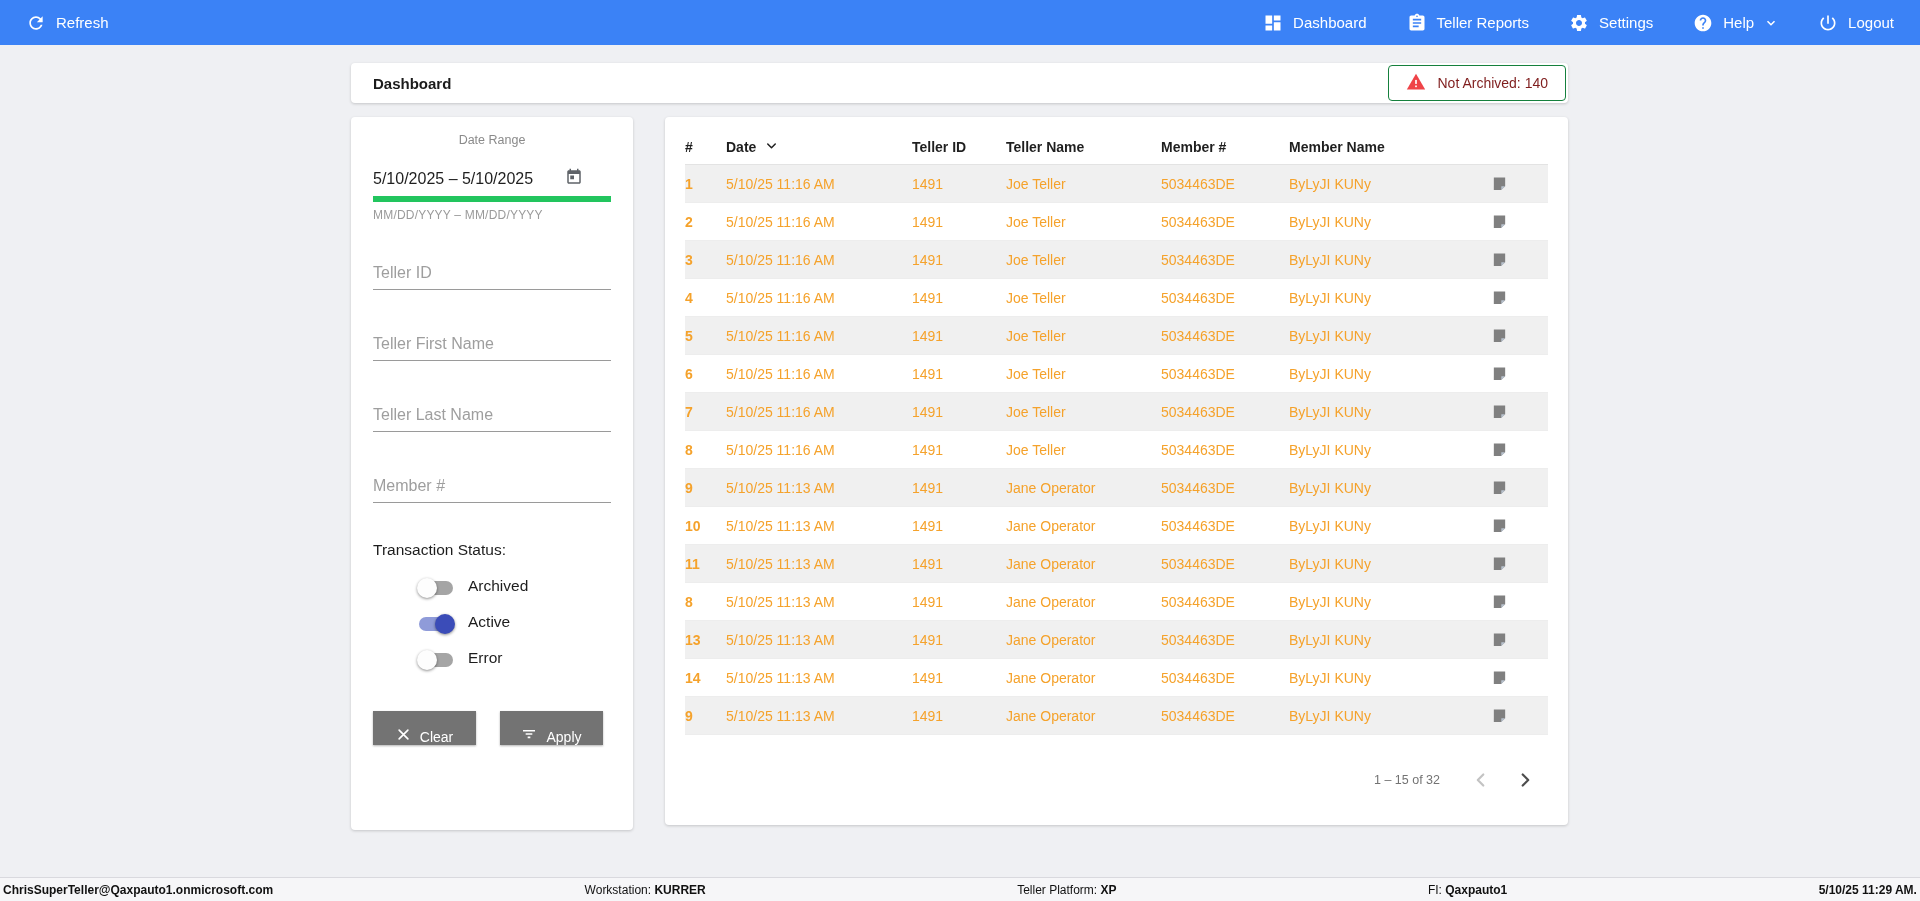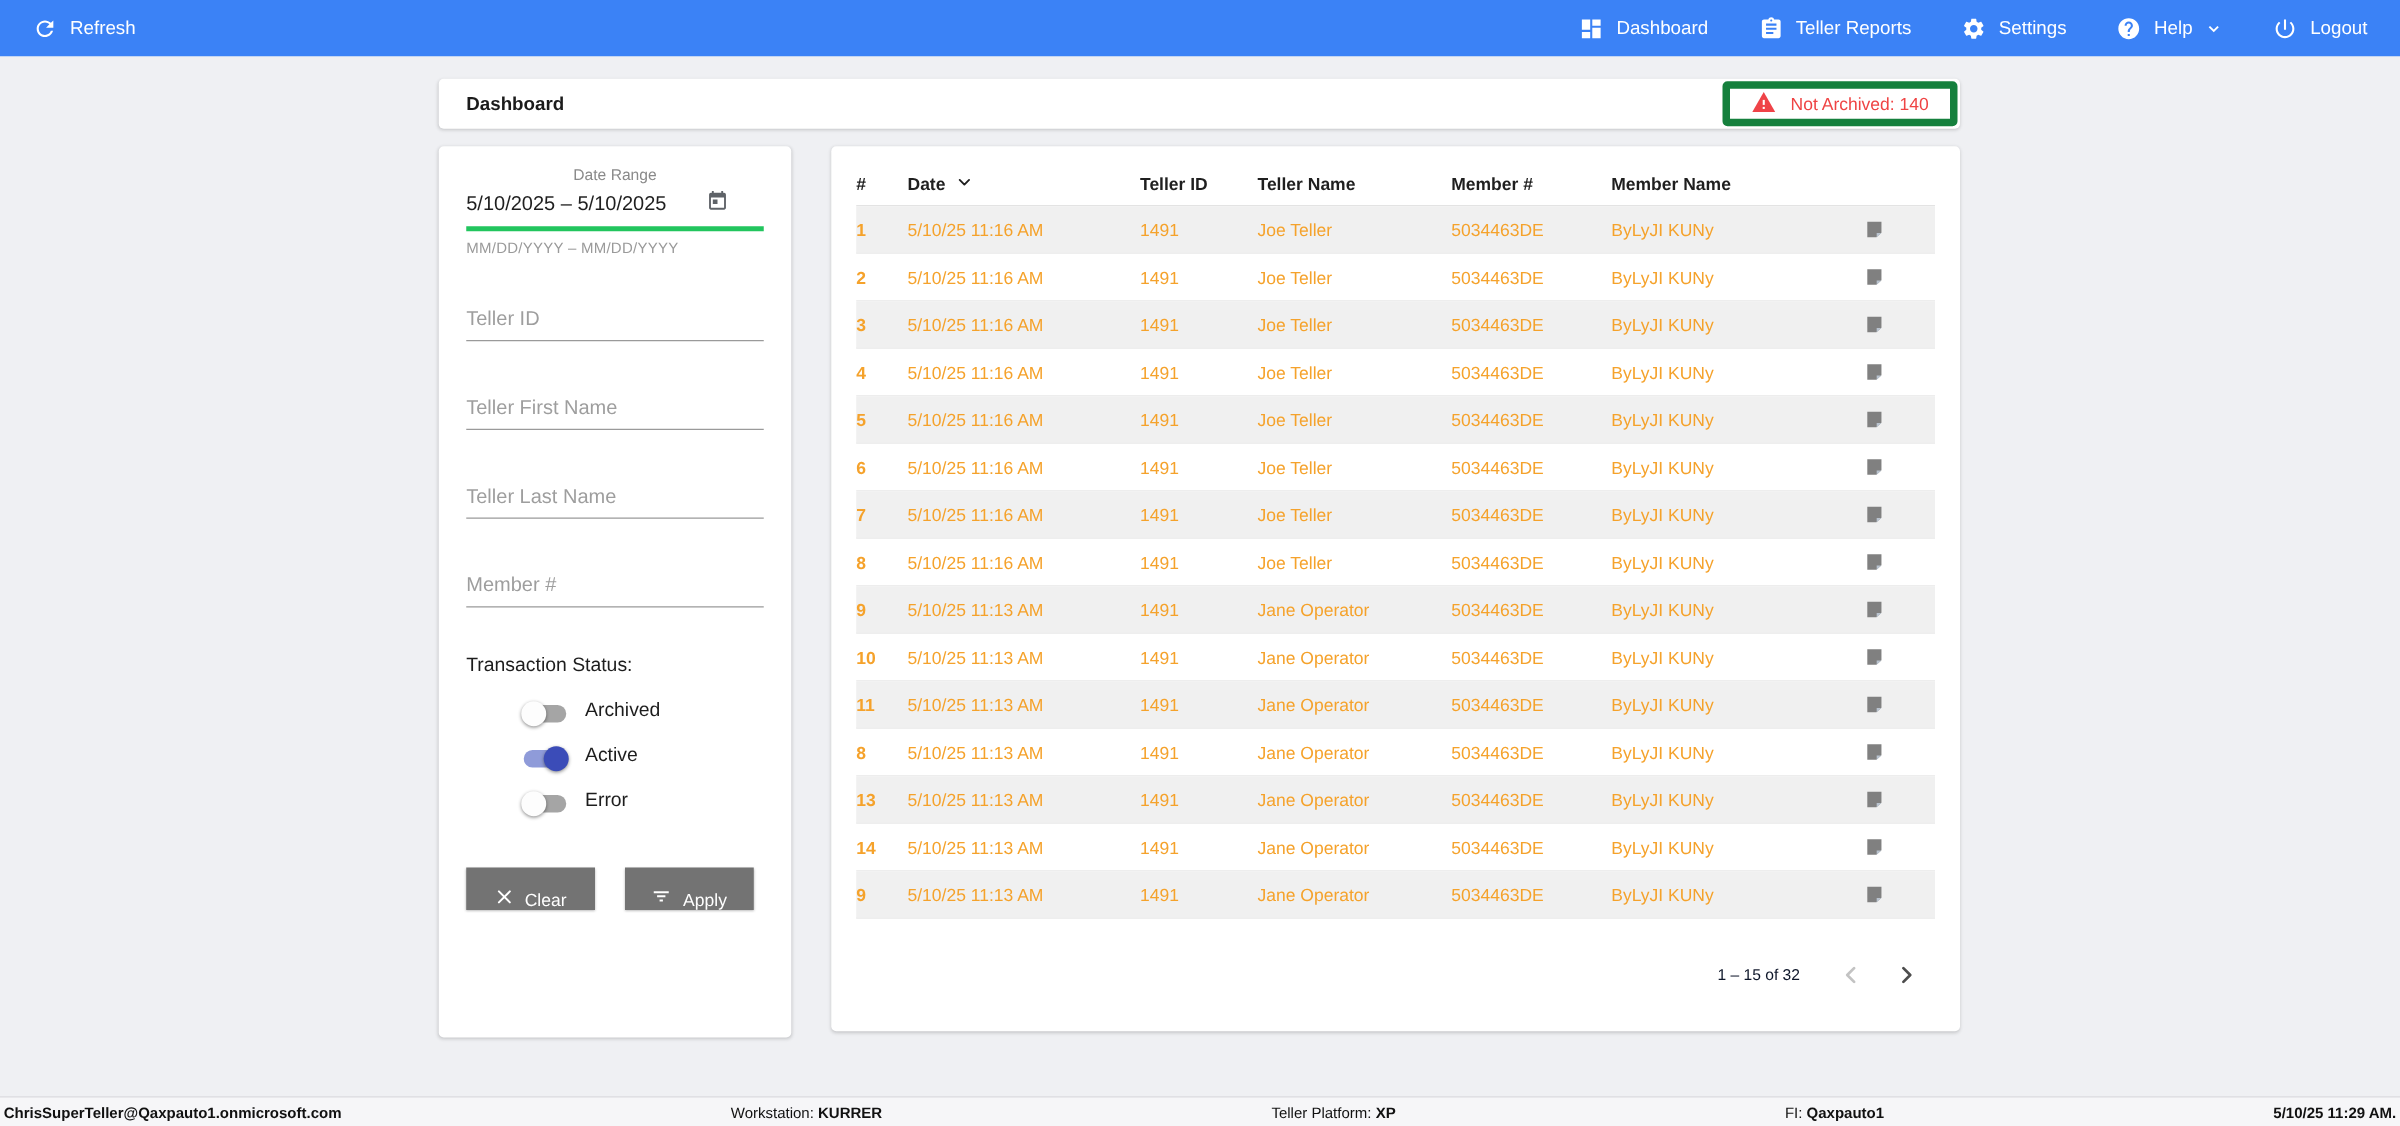--- a/index.html
+++ b/index.html
@@ -11,28 +11,28 @@
   .nav-item { display:flex; align-items:center; gap:10px; font-size:15px; cursor:pointer; white-space:nowrap; }
   .nav-item svg { display:block; }
   .nav-right { margin-left:auto; display:flex; align-items:center; gap:40px; }
 
   
   .card { background:#fff; border-radius:4px; box-shadow:0 1px 3px rgba(0,0,0,.18); }
 
   .title-card { margin:18px 0 0 351px; width:1217px; height:40px; display:flex; align-items:center; padding-left:22px; }
   .page-title { font-size:15px; font-weight:bold; color:#1b1b1b; }
   .alert-badge { margin-left:auto; margin-right:2px; height:36px; display:flex; align-items:center; gap:11px;
-                 border:6px solid #15803d; border-radius:4px; padding:0 17px; color:#ef4444; font-size:14px; background:#fff; cursor:pointer; }
+                 border:1px solid #15803d; border-radius:4px; padding:0 17px; color:#7f1d1d; font-size:14px; background:#fff; cursor:pointer; }
 
   .main-row { display:flex; gap:32px; margin:14px 0 0 351px; align-items:flex-start; }
 
   
   .filter-card { width:282px; height:713px; padding:16px 22px; }
   .field-label { font-size:12.5px; color:#8a8a8a;text-align:center; }
-  .date-value-row { display:flex; align-items:center; margin-top:5px; padding-bottom:6px; border-bottom:4px solid #22c55e;gap:32px; }
+  .date-value-row { display:flex; align-items:center; margin-top:21px; padding-bottom:6px; border-bottom:6px solid #22c55e;gap:32px; }
   .date-value { font-size:16px; color:#1f1f1f; }
   .date-value-row svg { margin-left:auto; cursor:pointer; }
   .helper { font-size:12px; color:#9a9a9a; margin-top:6px; letter-spacing:.2px; }
   .finput { display:block; width:100%; margin-top:41px; border:none; border-bottom:1px solid #9a9a9a;
             font-size:16px; padding:4px 0 7px 0; color:#222; background:transparent; outline:none;
             font-family:"Liberation Sans", sans-serif; }
   .finput::placeholder { color:#9e9e9e; opacity:1; }
   .finput:first-of-type { margin-top:38px; }
   .status-label { margin-top:38px; font-size:15.5px; color:#1d1d1d; }
   .toggle-row { display:flex; align-items:flex-end; gap:15px; margin:16px 0 0 36px; height:20px; cursor:pointer;padding-left:10px; }
@@ -50,21 +50,21 @@
   
   .table-card { width:903px; min-height:708px; padding:12px 20px 18px 20px; display:flex; flex-direction:column; }
   .thead, .trow { display:grid; grid-template-columns:41px 186px 94px 155px 128px 200px 1fr; align-items:center; }
   .thead { height:36px; font-size:14px; font-weight:bold; color:#1f1f1f; border-bottom:1px solid #e3e3e3; }
   .th { display:flex; align-items:center; gap:8px; }
   .trow { height:38px; font-size:14px; color:#f5a22b; border-bottom:1px solid #ededed; cursor:pointer; }
   .trow.alt { background:#f0f0f0; }
   .trow .num { font-weight:bold; }
   .icon-cell { display:flex; justify-content:flex-start; padding-left:2px; }
   .pagination { margin-top:34px; display:flex; align-items:center; justify-content:flex-end; gap:22px; padding-right:12px; }
-  .page-range { font-size:12.5px; color:#0f172a; margin-right:8px; }
+  .page-range { font-size:12.5px; color:#737373; margin-right:8px; }
   .pg-btn { cursor:pointer; display:flex; }
   .pg-btn.disabled { cursor:default; }
 
   
   .footer { position:absolute; left:0; bottom:0; width:1920px; height:24px; background:#f6f6f8;
             border-top:1px solid #d9d9de; display:flex; align-items:center; justify-content:space-between;
             padding:0 3px; font-size:12px; color:#111; }
   .footer b { font-weight:bold; }
 </style>
 </head>

